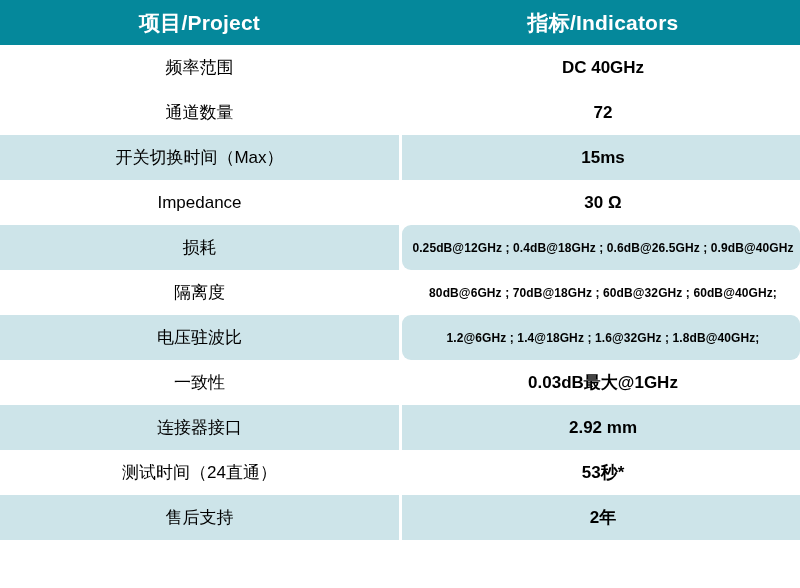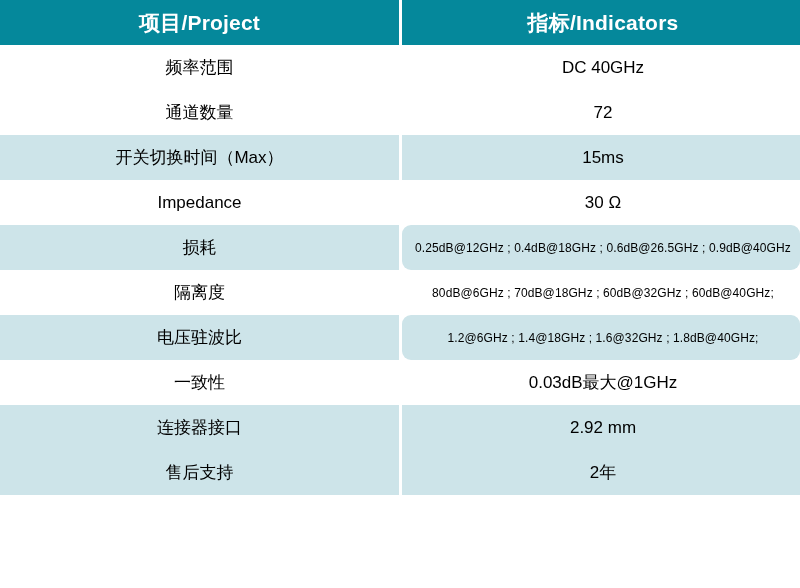--- a/index.html
+++ b/index.html
@@ -39,20 +39,21 @@
     overflow: hidden;
   }
 
   .cell.project { flex: 0 0 399px; }
   .divider     { flex: 0 0 3px; background: #ffffff; }
   .cell.value  { flex: 1 1 auto; padding-left: 10px; }
 
   
   .row.header {
     background: #05889b;
+    align-items: center;
   }
   .row.header .cell {
     color: #ffffff;
     font-size: 21px;
     font-weight: bold;
     letter-spacing: 0.2px;
   }
   .row.header .divider { background: #ffffff; }
 
   
@@ -66,21 +67,21 @@
 
   
   .cell.value.dense {
     font-size: 12px;
     letter-spacing: 0.1px;
     font-weight: 600;
     white-space: nowrap;
     border-radius: 9px;
   }
 
-  .cell.value.strong { font-weight: 400; }
+  .cell.value.strong { font-weight: 700; }
   .cell.project.strong { font-weight: 500; }
 </style>
 </head>
 <body>
 
 <div id="spec-table">
 
   <div class="row header">
     <div class="cell project">项目/Project</div>
     <div class="divider"></div>
@@ -126,20 +127,25 @@
       <div class="row body-row light">
         <div class="cell project strong">一致性</div>
         <div class="divider"></div>
         <div class="cell value strong">0.03dB最大@1GHz</div>
       </div>
       <div class="row body-row tint">
         <div class="cell project strong">连接器接口</div>
         <div class="divider"></div>
         <div class="cell value strong">2.92 mm</div>
       </div>
+      <div class="row body-row light">
+        <div class="cell project strong">测试时间（24直通）</div>
+        <div class="divider"></div>
+        <div class="cell value strong">53秒*</div>
+      </div>
       <div class="row body-row tint">
         <div class="cell project strong">售后支持</div>
         <div class="divider"></div>
         <div class="cell value strong">2年</div>
       </div>
     </div>
 
 </div>
 
 </body></html>

